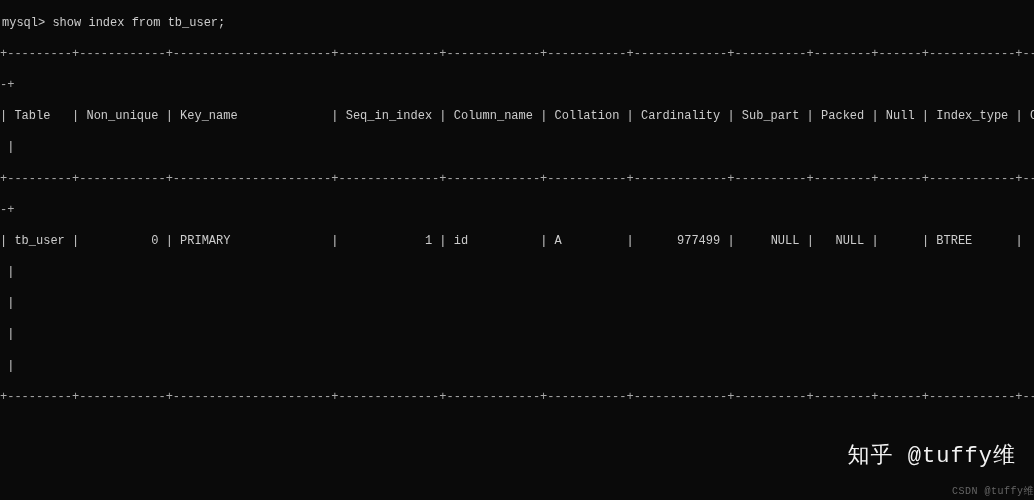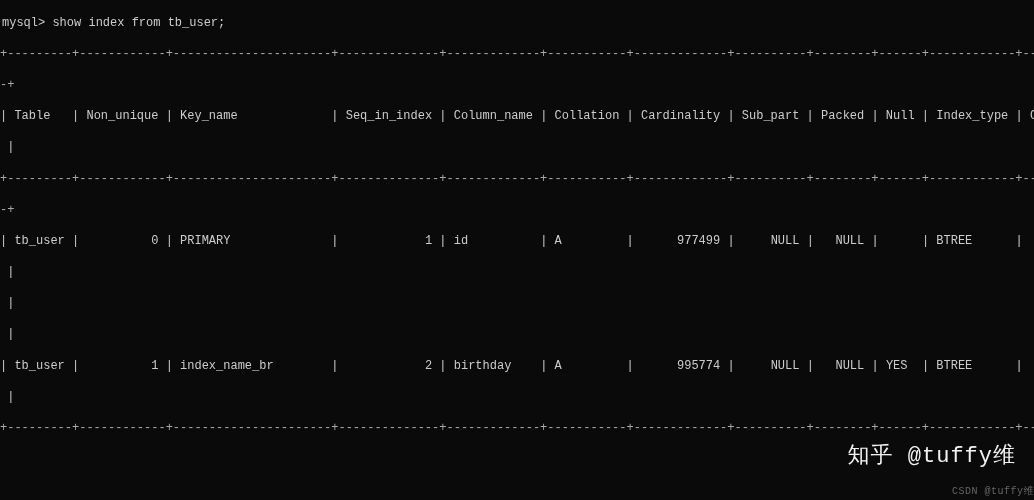--- a/index.html
+++ b/index.html
@@ -48,21 +48,20 @@
 <div class="row-sep">+---------+------------+----------------------+--------------+-------------+-----------+-------------+----------+--------+------+------------+---------</div>
 <div class="row-sep">-+</div>
 <div class="hdr-row">| <span>Table</span>   | <span>Non_unique</span> | <span>Key_name</span>             | <span>Seq_in_index</span> | <span>Column_name</span> | <span>Collation</span> | <span>Cardinality</span> | <span>Sub_part</span> | <span>Packed</span> | <span>Null</span> | <span>Index_type</span> | <span>Comment</span></div>
 <div class="hdr-row"> |</div>
 <div class="row-sep">+---------+------------+----------------------+--------------+-------------+-----------+-------------+----------+--------+------+------------+---------</div>
 <div class="row-sep">-+</div>
 <div class="data-row">| <span>tb_user</span> |          <span>0</span> | <span>PRIMARY</span>              |            <span>1</span> | <span>id</span>          | <span>A</span>         |      <span>977499</span> |     <span>NULL</span> |   <span>NULL</span> |      | <span>BTREE</span>      |</div>
 <div class="data-row"> |</div>
 <div class="data-row"> |</div>
 <div class="data-row"> |</div>
-<div class="data-row">| <span>tb_user</span> |          <span>1</span> | <span>index_name_br</span>        |            <span>2</span> | <span>birthday</span>    | <span>A</span>         |      <span>995774</span> |     <span>NULL</span> |   <span>NULL</span> | <span>YES</span>  | <span>BTREE</span>      |</div>
 <div class="data-row"> |</div>
 <div class="row-sep">+---------+------------+----------------------+--------------+-------------+-----------+-------------+----------+--------+------+------------+---------</div>
 
 
 
 
 
 
 
 

